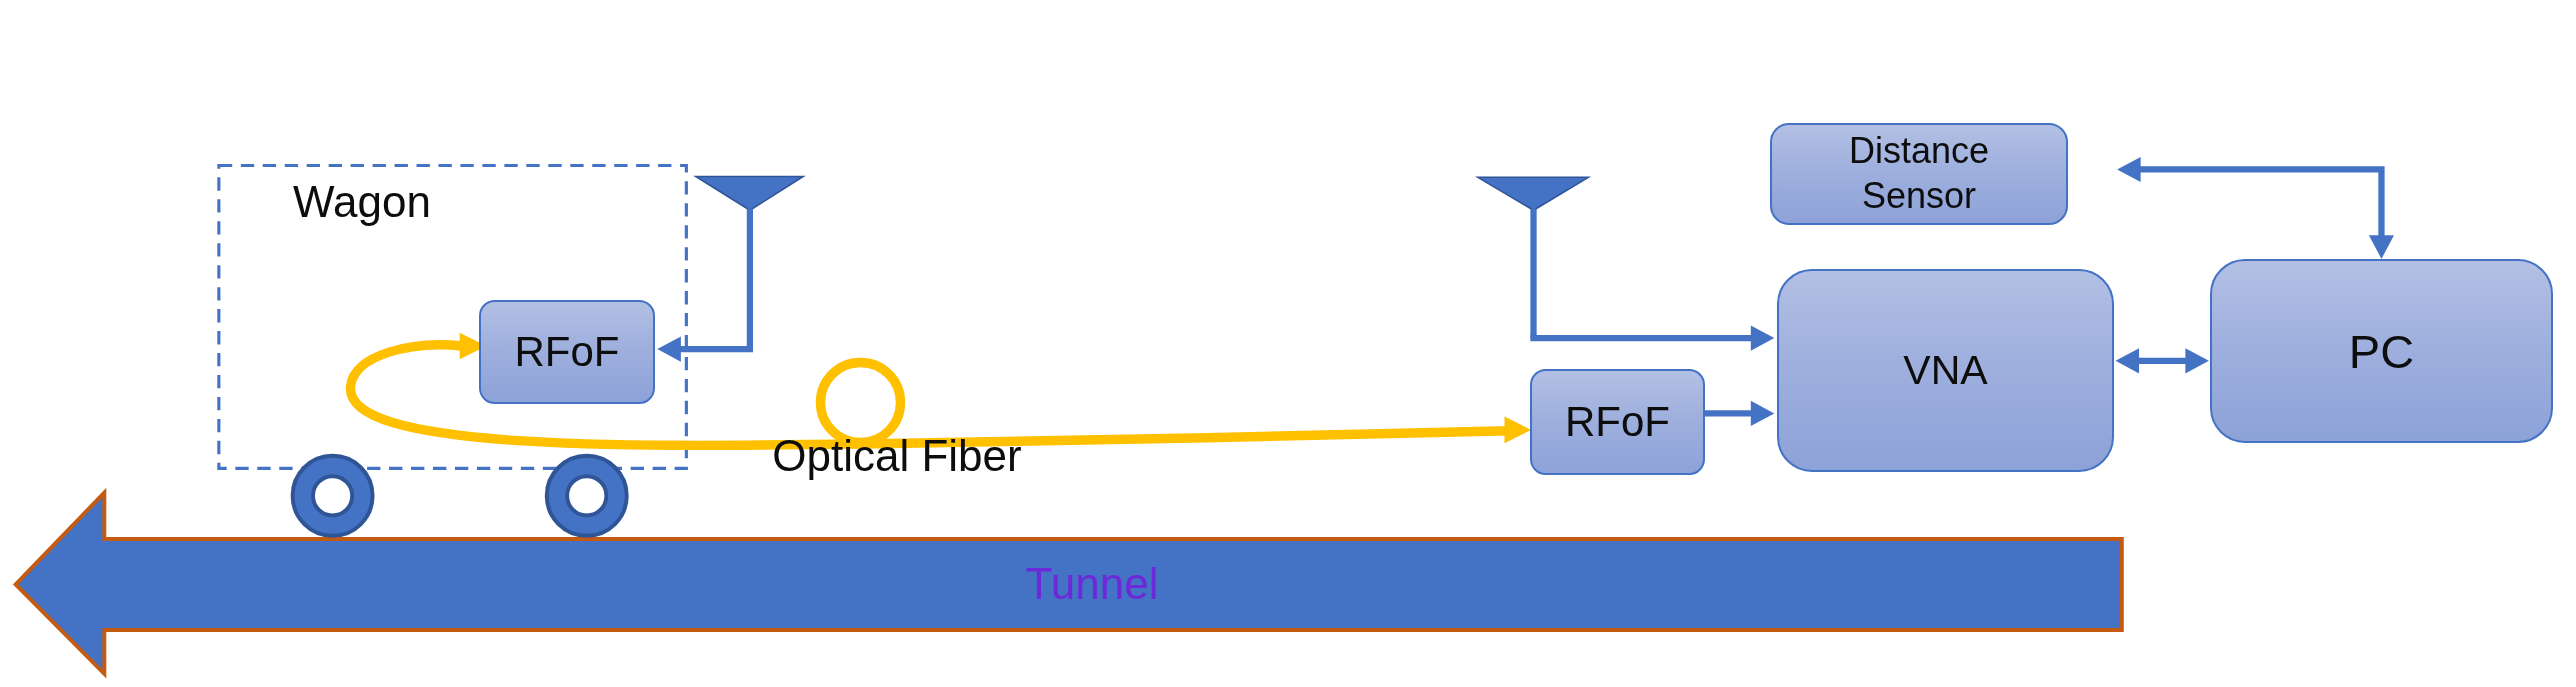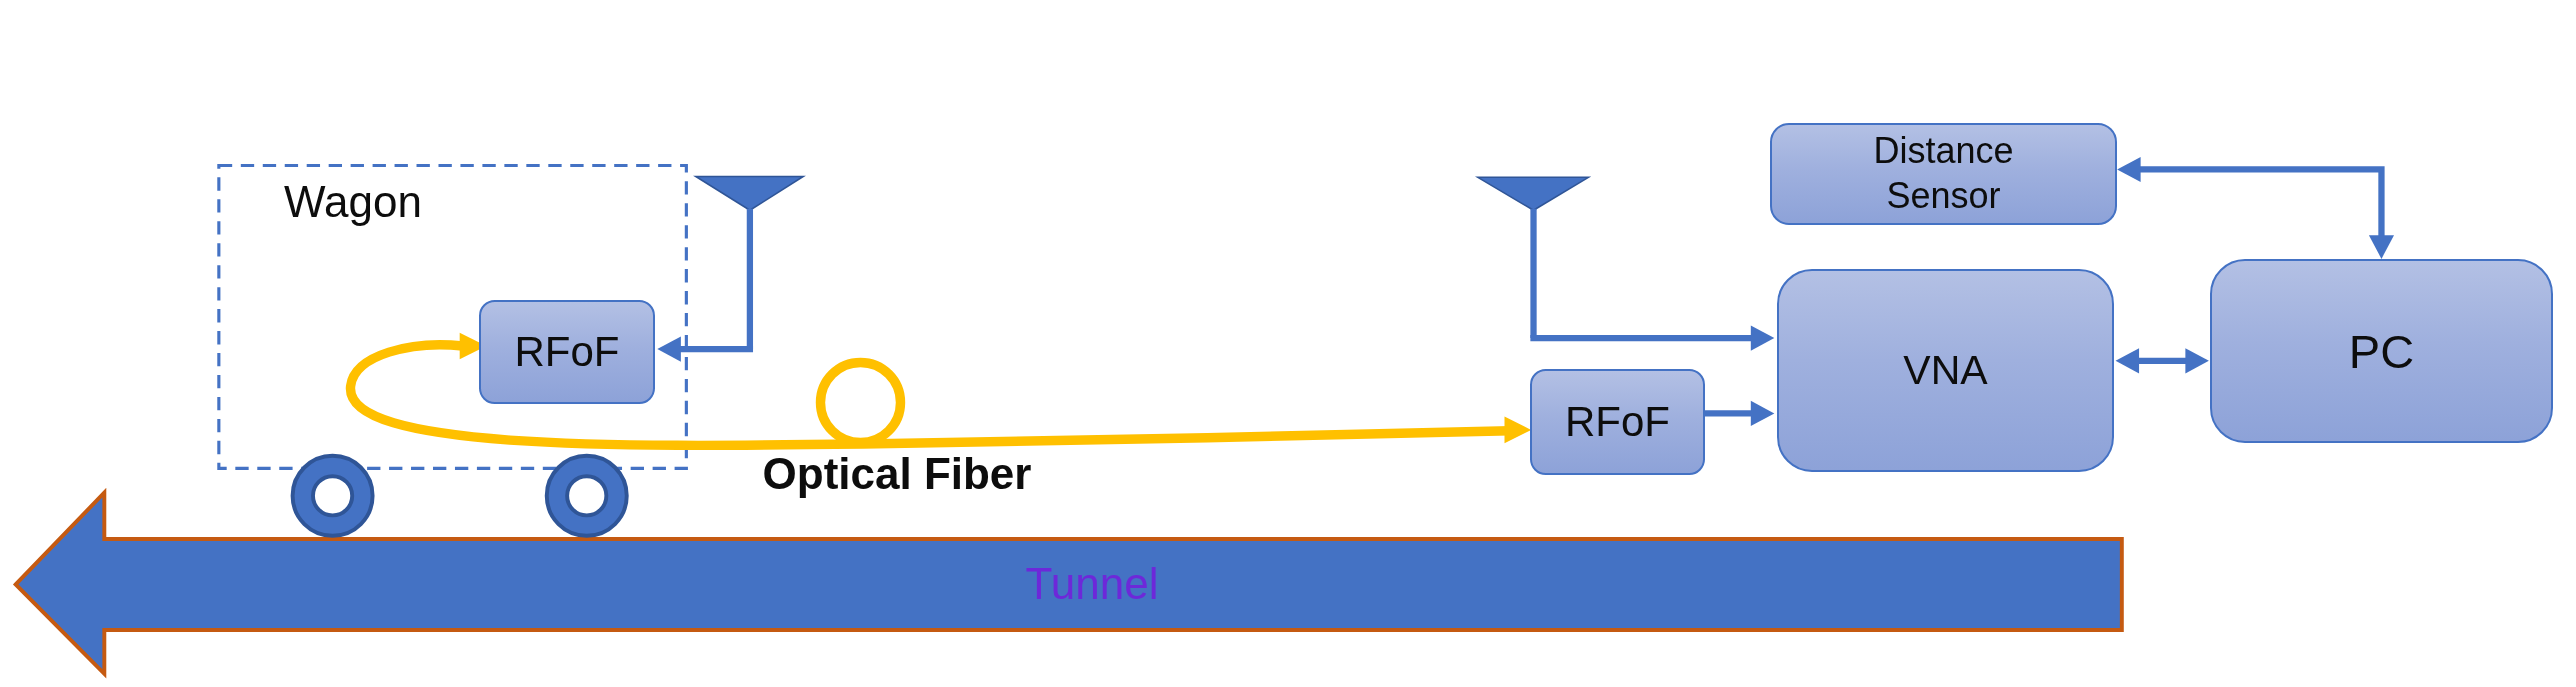--- a/index.html
+++ b/index.html
@@ -37,37 +37,37 @@
   }
   #node-rfof-station {
     left: 1530px; top: 369px; width: 175px; height: 106px;
     border-radius: 15.7px; font-size: 42px;
   }
   #node-vna {
     left: 1777px; top: 269px; width: 337px; height: 203px;
     border-radius: 35px; font-size: 41px;
   }
   #node-distance-sensor {
-    left: 1770px; top: 123px; width: 347px; height: 102px;
+    left: 1770px; top: 123px; width: 298px; height: 102px;
     border-radius: 19px; font-size: 36px;
     flex-direction: column; line-height: 1.24;
   }
   #node-pc {
     left: 2210px; top: 259px; width: 343px; height: 184px;
     border-radius: 35px; font-size: 47px;
   }
   .float-label {
     position: absolute;
     transform: translate(-50%, -50%);
     font-size: 44px;
     color: #0d0d0d;
     white-space: nowrap;
   }
-  #label-wagon { left: 353px; top: 202px; }
-  #label-optical-fiber { left: 897px; top: 474px; font-weight: bold; }
+  #label-wagon { left: 362px; top: 202px; }
+  #label-optical-fiber { left: 897px; top: 456px; }
   #label-tunnel {
     left: 1092px; top: 584px;
     color: #6d28d9;
     font-size: 44px;
   }
 </style>
 </head>
 <body>
 
 <div id="canvas">

